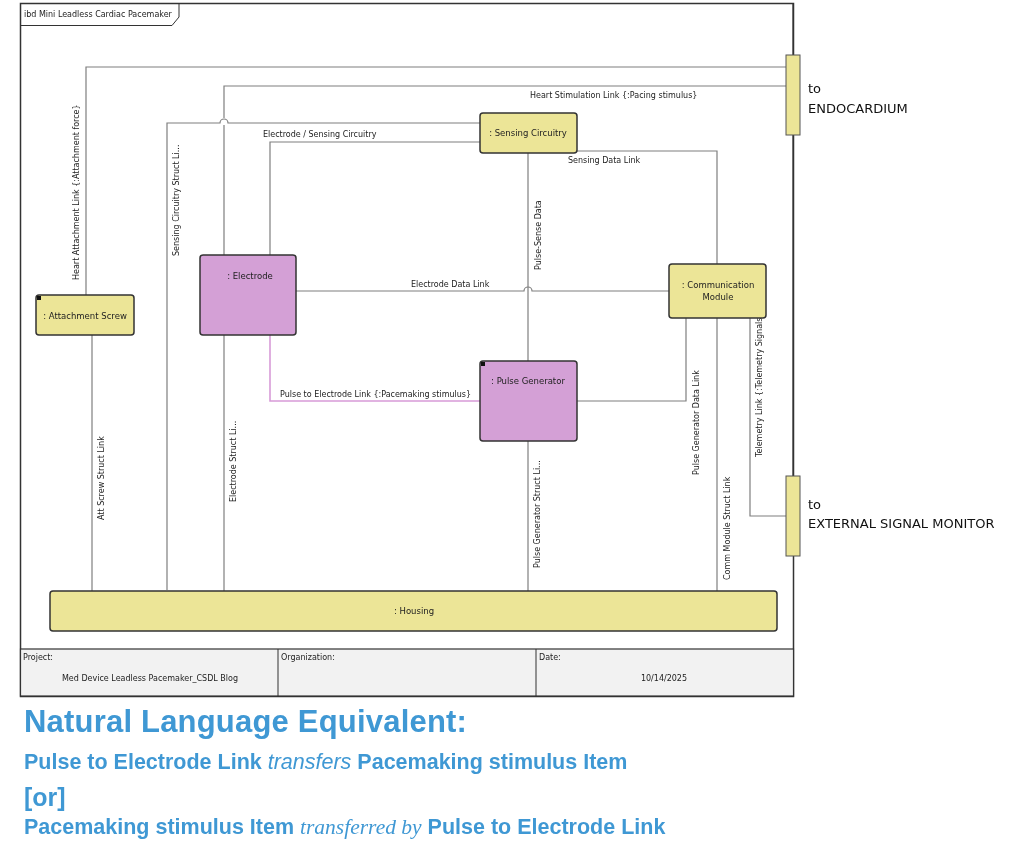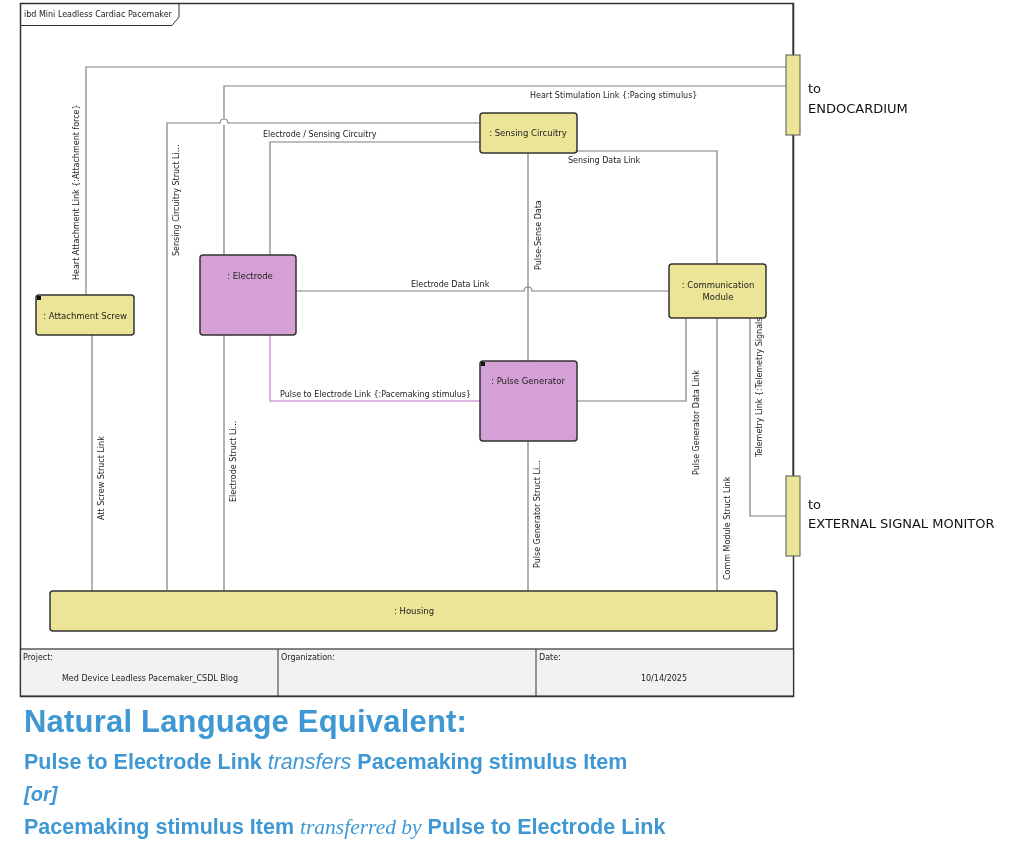--- a/index.html
+++ b/index.html
@@ -8,21 +8,21 @@
   .frame-text { font-family:"DejaVu Sans", sans-serif; font-size:8px; fill:#222; }
   .lbl { font-family:"DejaVu Sans", sans-serif; font-size:8px; fill:#222; }
   .blk { font-family:"DejaVu Sans", sans-serif; font-size:8.5px; fill:#222; }
   .port-lbl { font-family:"DejaVu Sans", sans-serif; font-size:13px; fill:#111; }
   .tb-lbl { font-family:"DejaVu Sans", sans-serif; font-size:8px; fill:#222; }
   .conn { stroke:#7f7f7f; stroke-width:1.2; fill:none; }
   .conn-pink { stroke:#d79bd8; stroke-width:1.6; fill:none; }
   .nl { position:absolute; left:22px; color:#3f98d4; font-family:"Liberation Sans", sans-serif; font-weight:bold; margin:2px; white-space:nowrap; }
   #nl-title { top:702px; font-size:31px; letter-spacing:0.2px; }
   #nl-line1 { top:748px; font-size:21.5px; }
-  #nl-line2 { top:781px; font-size:20px;font-style:italic; }
+  #nl-line2 { top:781px; font-size:25px; }
   #nl-line3 { top:813px; font-size:21.5px; }
   .it { font-style:italic; font-weight:normal;text-align:center; }
 </style>
 </head>
 <body>
 
 <svg id="diagram" width="1024" height="700" viewBox="0 0 1024 700" xmlns="http://www.w3.org/2000/svg">
 
   <rect x="20.5" y="3.5" width="773" height="693" fill="#fff" stroke="#333" stroke-width="1.5"></rect>
   <path d="M20.5 25.5 H172 L179 17 V3.5" fill="none" stroke="#333" stroke-width="1"></path>

